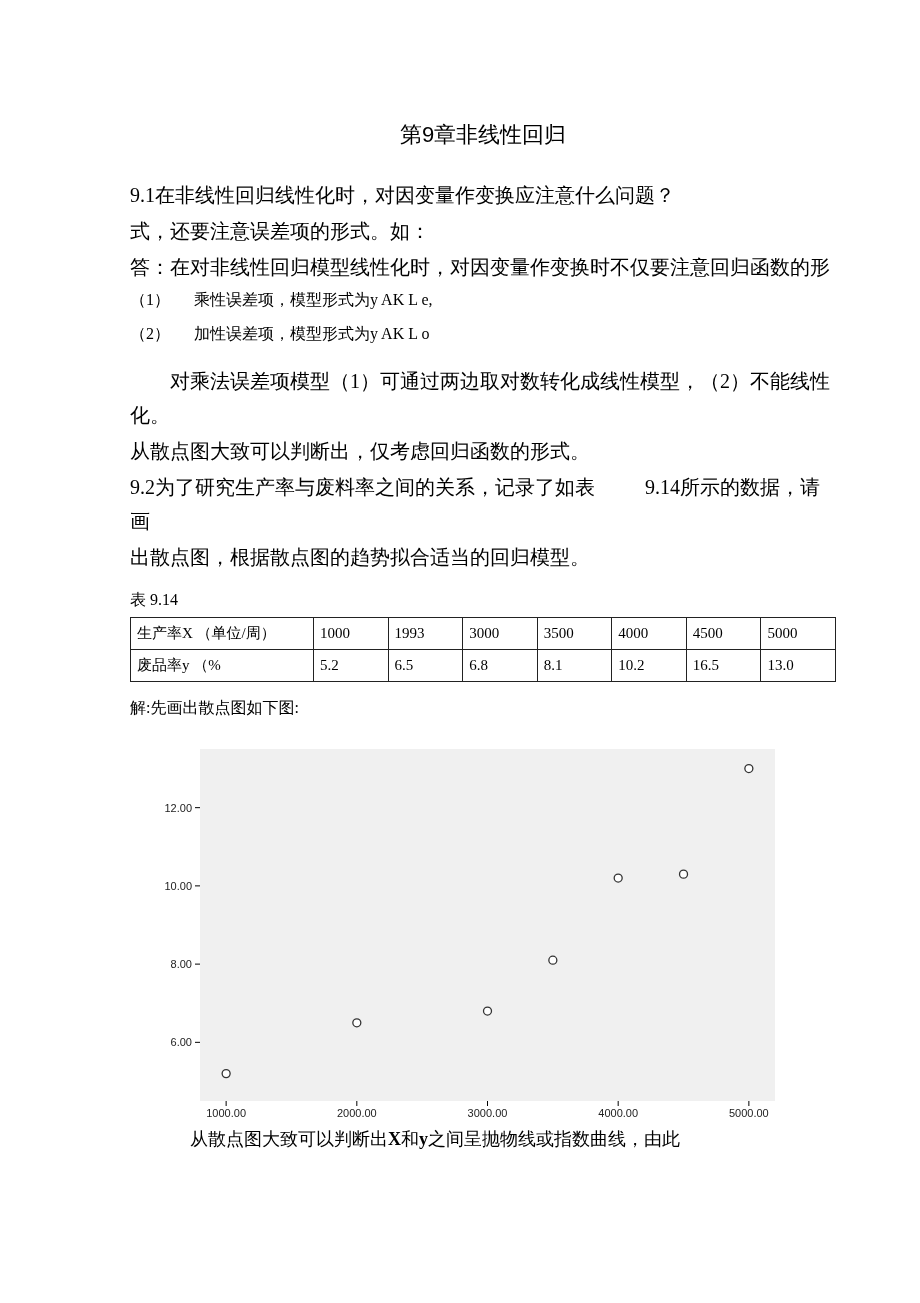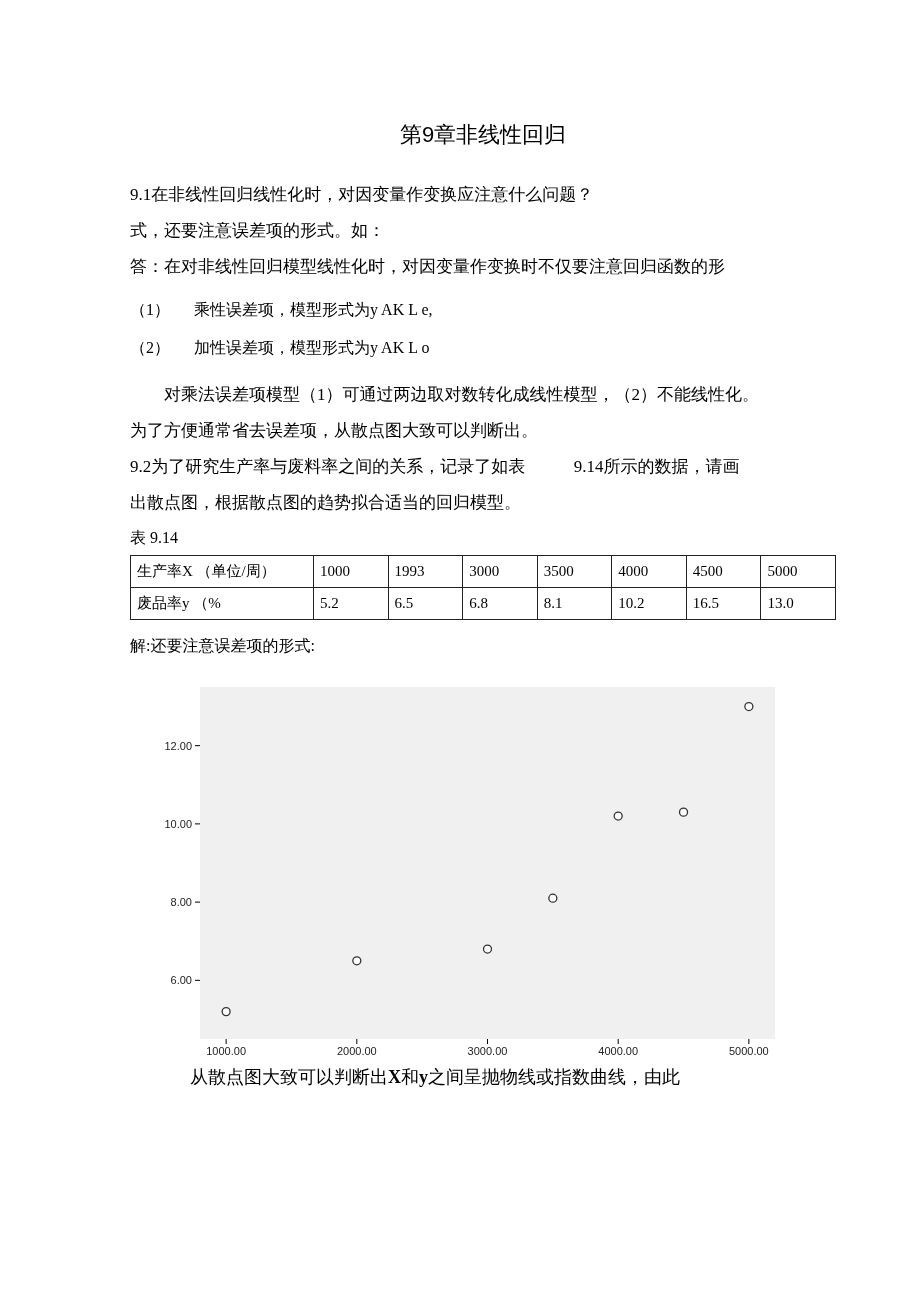--- a/index.html
+++ b/index.html
@@ -17,39 +17,38 @@
     position: relative;
   }
   .title {
     text-align: center;
     font-size: 22px;
     font-weight: normal;
     margin-bottom: 28px;
     font-family: "SimHei", "Heiti SC", sans-serif;
   }
   .para {
-    font-size: 17px;
+    font-size: 20px;
     line-height: 34px;
     margin: 0 0 2px 0;
   }
   .para-indent {
     text-indent: 2em;
   }
   .numbered {
-    margin: 14px 0 10px 0;
+    margin: 4px 0 10px 0;
     font-size: 16px;
     line-height: 1.5;
   }
   .numbered .num {
     display: inline-block;
     width: 60px;
   }
   .table-label {
     font-size: 16px;
-    margin-top: 8px;
     margin-bottom: 6px;
   }
   table.data {
     border-collapse: collapse;
     width: 100%;
     margin-bottom: 12px;
     border-radius: 10px;
   }
   table.data td {
     border: 1px solid #222;
@@ -126,21 +125,21 @@
     <span class="num">（1）</span>
     <span>乘性误差项，模型形式为y AK L e,</span>
   </p>
 
   <p class="numbered">
     <span class="num">（2）</span>
     <span>加性误差项，模型形式为y AK L o</span>
   </p>
 
   <p class="para para-indent" style="margin-top:18px">对乘法误差项模型（1）可通过两边取对数转化成线性模型，（2）不能线性化。</p>
-  <p class="para">为了方便通常省去误差项，从散点图大致可以判断出。</p>
+  <p class="para">从散点图大致可以判断出，仅考虑回归函数的形式。</p>
 
   <p class="para">
     <span>9.2为了研究生产率与废料率之间的关系，记录了如表</span>
     <span style="display:inline-block;width:40px"></span>
     <span>9.14所示的数据，请画</span>
   </p>
   <p class="para">出散点图，根据散点图的趋势拟合适当的回归模型。</p>
 
   <p class="table-label">表 9.14</p>
 
@@ -162,21 +161,21 @@
       <td>6.5</td>
       <td>6.8</td>
       <td>8.1</td>
       <td>10.2</td>
       <td>16.5</td>
       <td>13.0</td>
     </tr>
   </tbody>
     </table>
 
-  <p class="ans-line">解:还要注意误差项的形式:</p>
+  <p class="ans-line">解:先画出散点图如下图:</p>
 
   <div class="chart-wrap">
     <svg class="chart" viewBox="0 0 655 390">
       <g id="chart-g">
           <rect x="70" y="10" width="575" height="352" class="plot-bg"></rect>
           <line x1="65" y1="303.3333333333333" x2="70" y2="303.3333333333333" class="tick-line"></line>
           <text x="62" y="307.3333333333333" class="y-tick-label">6.00</text>
           <line x1="65" y1="225.11111111111111" x2="70" y2="225.11111111111111" class="tick-line"></line>
           <text x="62" y="229.11111111111111" class="y-tick-label">8.00</text>
           <line x1="65" y1="146.88888888888886" x2="70" y2="146.88888888888886" class="tick-line"></line>

